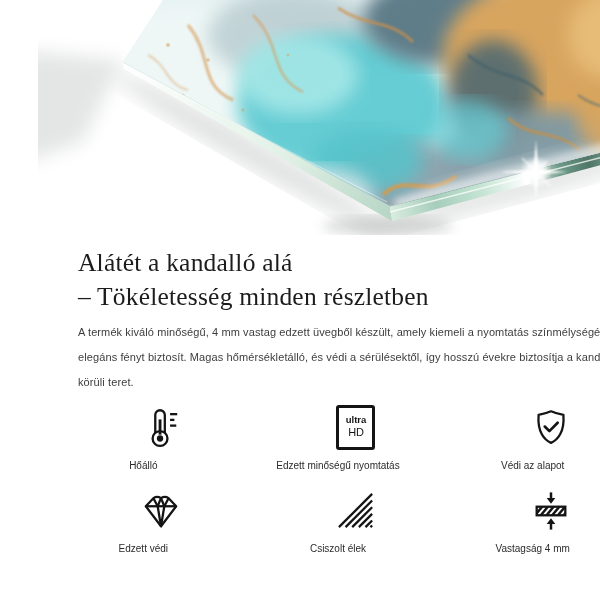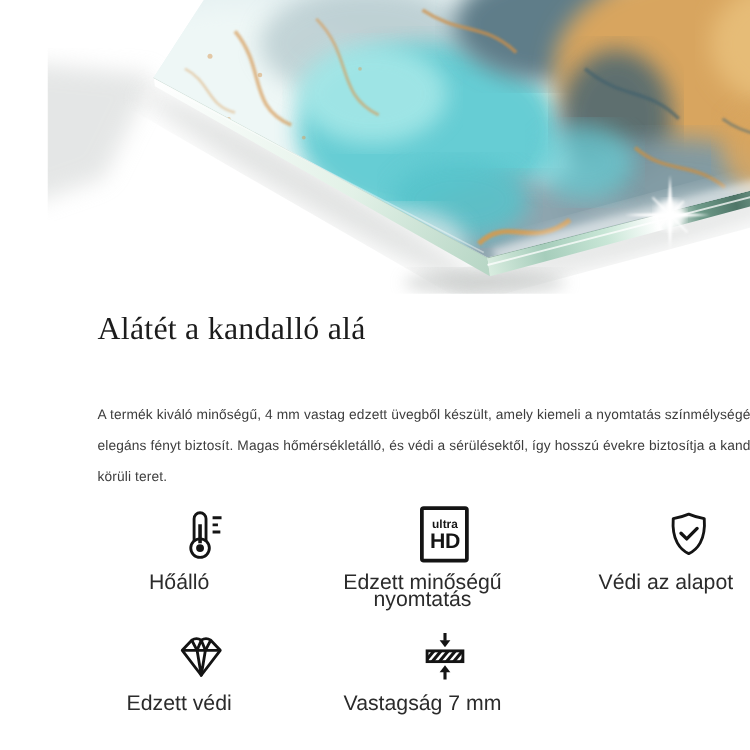--- a/index.html
+++ b/index.html
@@ -8,26 +8,26 @@
   .hero{position:absolute;top:0;left:0;width:600px;height:235px;}
   .title{position:absolute;left:40px;top:229px;font-family:"Liberation Serif","DejaVu Serif",serif;
          font-weight:400;font-size:25.5px;line-height:34px;color:#1c1c1c;letter-spacing:0.2px;}
   .title span{display:block;}
   .desc{position:absolute;left:40px;top:309px;width:545px;font-size:11px;line-height:25px;
         color:#3d3d3d;letter-spacing:0.1px;}
   .features{position:absolute;left:8px;top:404px;width:584px;display:grid;
             grid-template-columns:1fr 1fr 1fr;row-gap:14px;}
   .feature{display:flex;flex-direction:column;align-items:center;}
   .icon-slot{height:47px;display:flex;align-items:center;justify-content:flex-start;padding-left:36px;}
-  .f-label{margin-top:8px;font-size:17px;line-height:14px;color:#2b2b2b;text-align:center;}
+  .f-label{margin-top:8px;font-size:10px;line-height:14px;color:#2b2b2b;text-align:center;}
   .icon{stroke:#141414;fill:none;stroke-width:2.4;}
   .uhd{width:33px;height:39px;border:3px solid #141414;border-radius:3px;display:flex;
        flex-direction:column;align-items:center;justify-content:center;color:#141414;}
   .uhd-top{font-size:9.5px;font-weight:700;line-height:10px;letter-spacing:0;}
-  .uhd-bottom{font-size:17px;font-weight:700;line-height:15px;letter-spacing:-0.3px;}
+  .uhd-bottom{font-size:11px;font-weight:400;line-height:15px;letter-spacing:-0.3px;}
 </style>
 </head>
 <body>
 
 <div class="stage">
 
   <div class="hero">
     <svg width="600" height="235" viewBox="0 0 600 235">
       <defs>
         <clipPath id="glassClip">
@@ -118,20 +118,21 @@
         <polygon points="-36,0 0,2.5 32,0 0,-2.5" fill="#ffffff" filter="url(#b1)"></polygon>
         <line x1="-14" y1="-14" x2="14" y2="14" stroke="#ffffff" stroke-width="1.5" opacity="0.8" filter="url(#b1)"></line>
         <line x1="-11" y1="11" x2="11" y2="-11" stroke="#ffffff" stroke-width="1.5" opacity="0.8" filter="url(#b1)"></line>
         <circle r="3" fill="#ffffff"></circle>
       </g>
     </svg>
   </div>
 
   <h1 class="title">
     <span>Alátét a kandalló alá</span>
+    <span>– Tökéletesség minden részletben</span>
   </h1>
 
   <p class="desc">A termék kiváló minőségű, 4 mm vastag edzett üvegből készült, amely kiemeli a nyomtatás színmélységét és elegáns fényt biztosít. Magas hőmérsékletálló, és védi a sérülésektől, így hosszú évekre biztosítja a kandalló körüli teret.</p>
 
   <div class="features">
 
     <div class="feature">
       <div class="icon-slot">
         <svg width="42" height="44" viewBox="0 0 44 44" class="icon">
           <circle cx="21" cy="33" r="7.8"></circle>
@@ -171,20 +172,33 @@
         <svg width="42" height="38" viewBox="0 0 44 40" class="icon" stroke-width="2.3" stroke-linejoin="round">
           <path d="M6,15 L14,6.5 Q18,3.8 22,6.5 Q26,3.8 30,6.5 L38,15 L22,36 Z"></path>
           <path d="M6,15 H38"></path>
           <path d="M14,6.5 L18.5,15 L22,36 L25.5,15 L30,6.5"></path>
           <path d="M18.5,15 L22,6.5 L25.5,15"></path>
         </svg>
       </div>
       <div class="f-label">Edzett védi</div>
     </div>
 
+    <div class="feature">
+      <div class="icon-slot">
+        <svg width="38" height="38" viewBox="0 0 40 40" class="icon" stroke-width="3.4">
+          <line x1="2" y1="37" x2="37" y2="2"></line>
+          <line x1="9" y1="37" x2="37" y2="9"></line>
+          <line x1="16" y1="37" x2="37" y2="16"></line>
+          <line x1="23" y1="37" x2="37" y2="23"></line>
+          <line x1="30" y1="37" x2="37" y2="30"></line>
+          <line x1="35.2" y1="37" x2="37" y2="35.2"></line>
+        </svg>
+      </div>
+      <div class="f-label">Csiszolt élek</div>
+    </div>
 
     <div class="feature">
       <div class="icon-slot">
         <svg width="42" height="44" viewBox="0 0 44 44" class="icon" stroke-width="2.2">
           <defs>
               <clipPath id="barClip">
                 <rect x="7" y="17.5" width="30" height="9"></rect>
               </clipPath>
             </defs>
           <g clip-path="url(#barClip)" stroke-width="2.6">
@@ -195,17 +209,17 @@
             <line x1="28" y1="28" x2="38" y2="16"></line>
             <line x1="34" y1="28" x2="44" y2="16"></line>
           </g>
           <rect x="7" y="17.5" width="30" height="9"></rect>
           <line x1="22" y1="2.5" x2="22" y2="9" stroke-width="2.6"></line>
           <polygon points="17.5,8.5 26.5,8.5 22,14.5" fill="#141414" stroke="none"></polygon>
           <line x1="22" y1="41.5" x2="22" y2="35" stroke-width="2.6"></line>
           <polygon points="17.5,35.5 26.5,35.5 22,29.5" fill="#141414" stroke="none"></polygon>
         </svg>
       </div>
-      <div class="f-label">Vastagság 7 mm</div>
+      <div class="f-label">Vastagság 4 mm</div>
     </div>
 
   </div>
 </div>
 
 </body></html>

